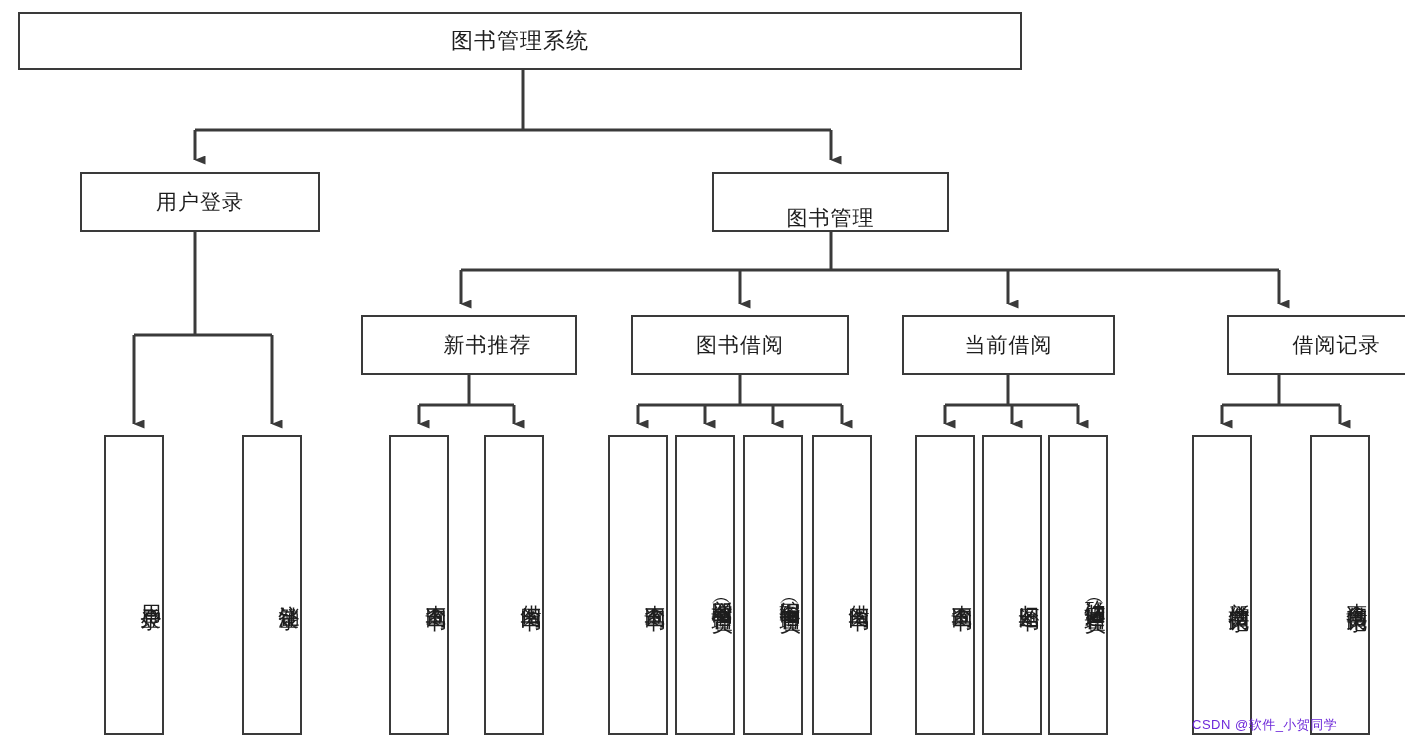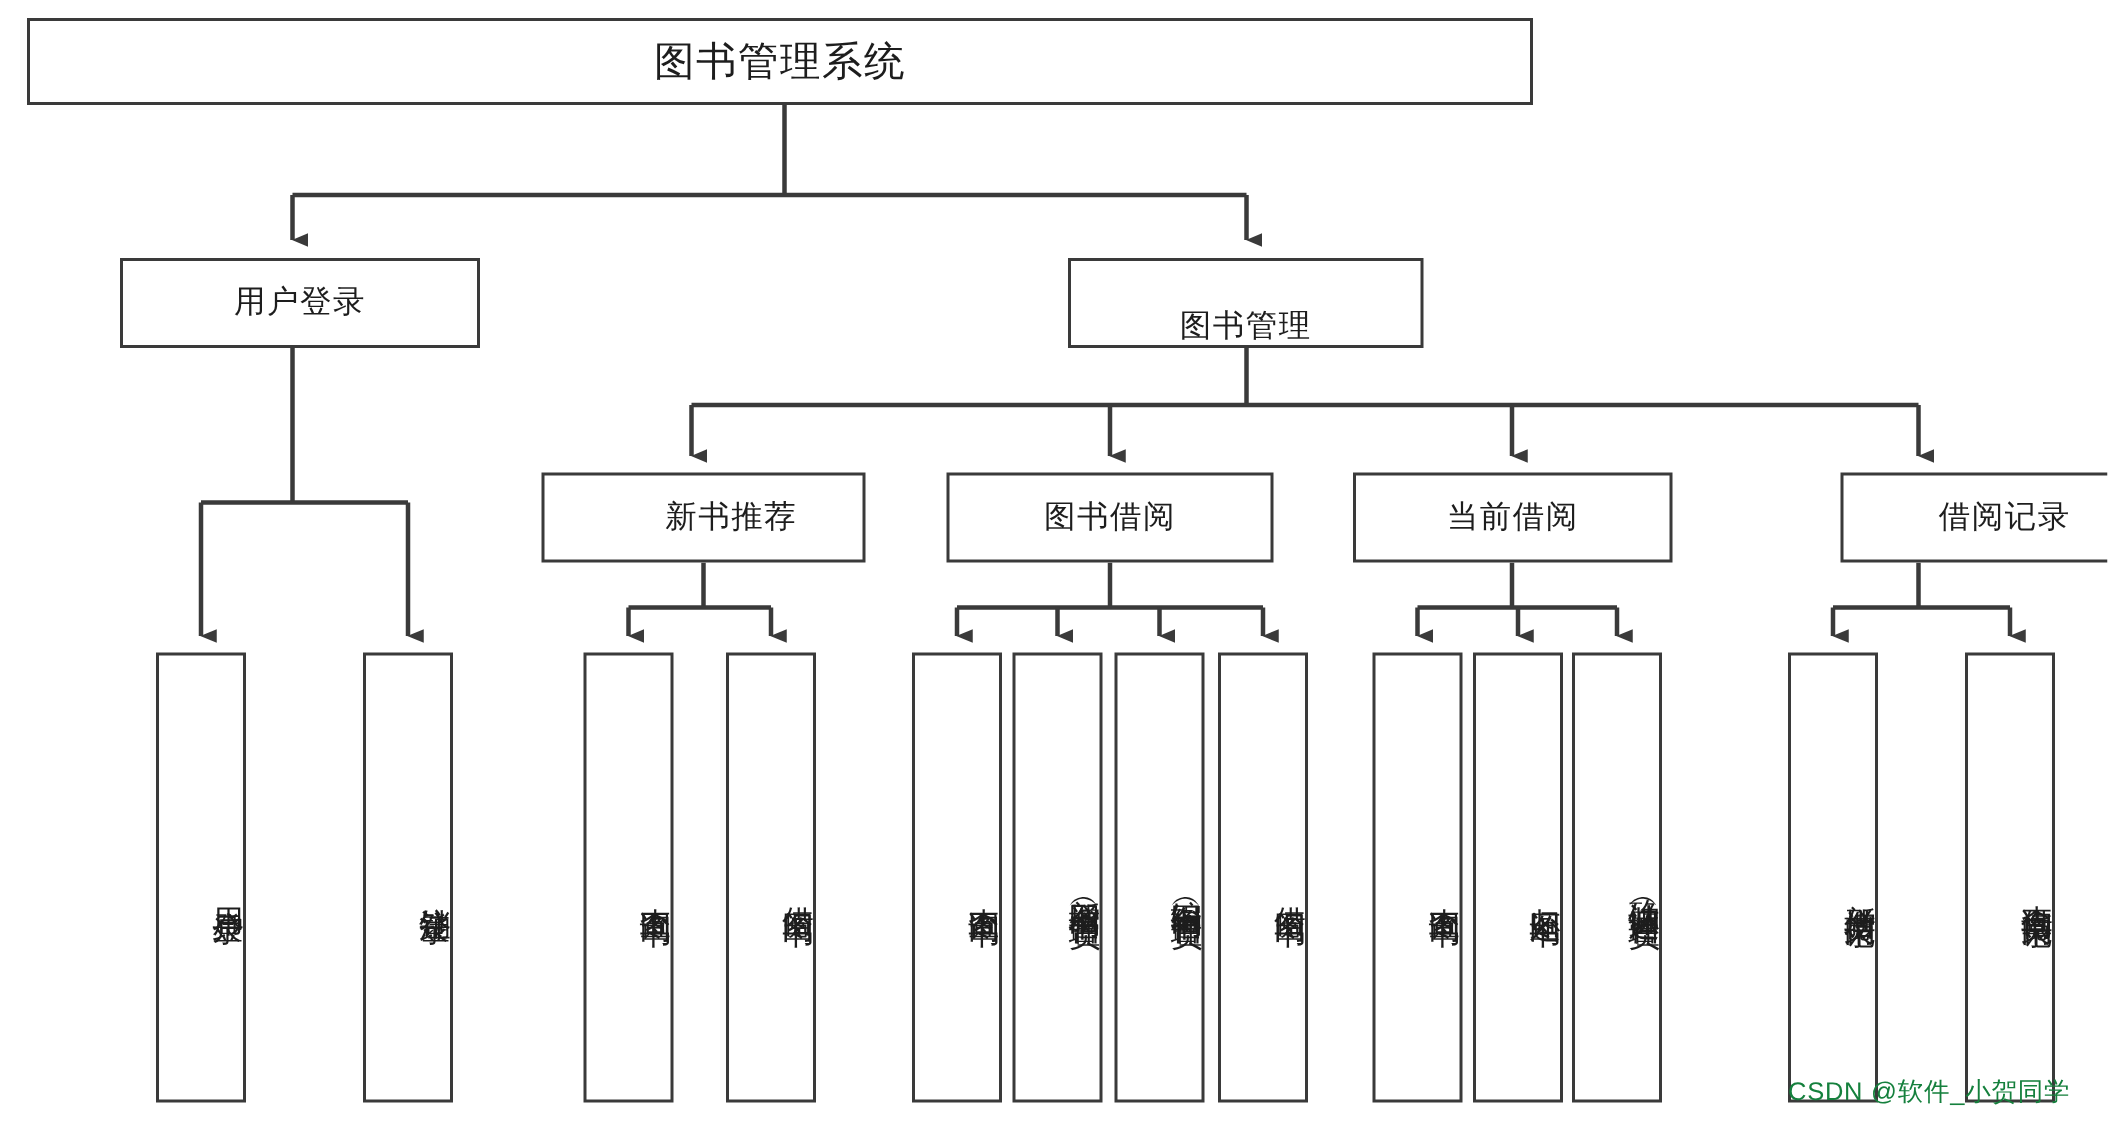--- a/index.html
+++ b/index.html
@@ -35,42 +35,42 @@
     justify-content: center;
     color: #1d1d1d;
     z-index: 2;
   }
   .node.h {
     font-size: 21px;
     letter-spacing: 1px;
     line-height: 1.2;
   }
   .node.root {
-    font-size: 27px;
+    font-size: 22px;
   }
   .node.v {
     font-size: 21px;
     writing-mode: vertical-rl;
     text-orientation: upright;
     align-items: flex-start;
     justify-content: center;
     padding-top: 14px;
     line-height: 1.0;
     letter-spacing: 2px;
   }
   .node.v .vtext {
     writing-mode: vertical-rl;
     text-orientation: upright;
     display: block;
     white-space: nowrap;
   }
   .watermark {
     position: absolute;
-    font-size: 17px;
-    color: #15803d;
+    font-size: 13px;
+    color: #6d28d9;
     white-space: nowrap;
     z-index: 3;
     letter-spacing: 0.5px;
   }
 </style>
 </head>
 <body>
 
 <div id="canvas">
 

